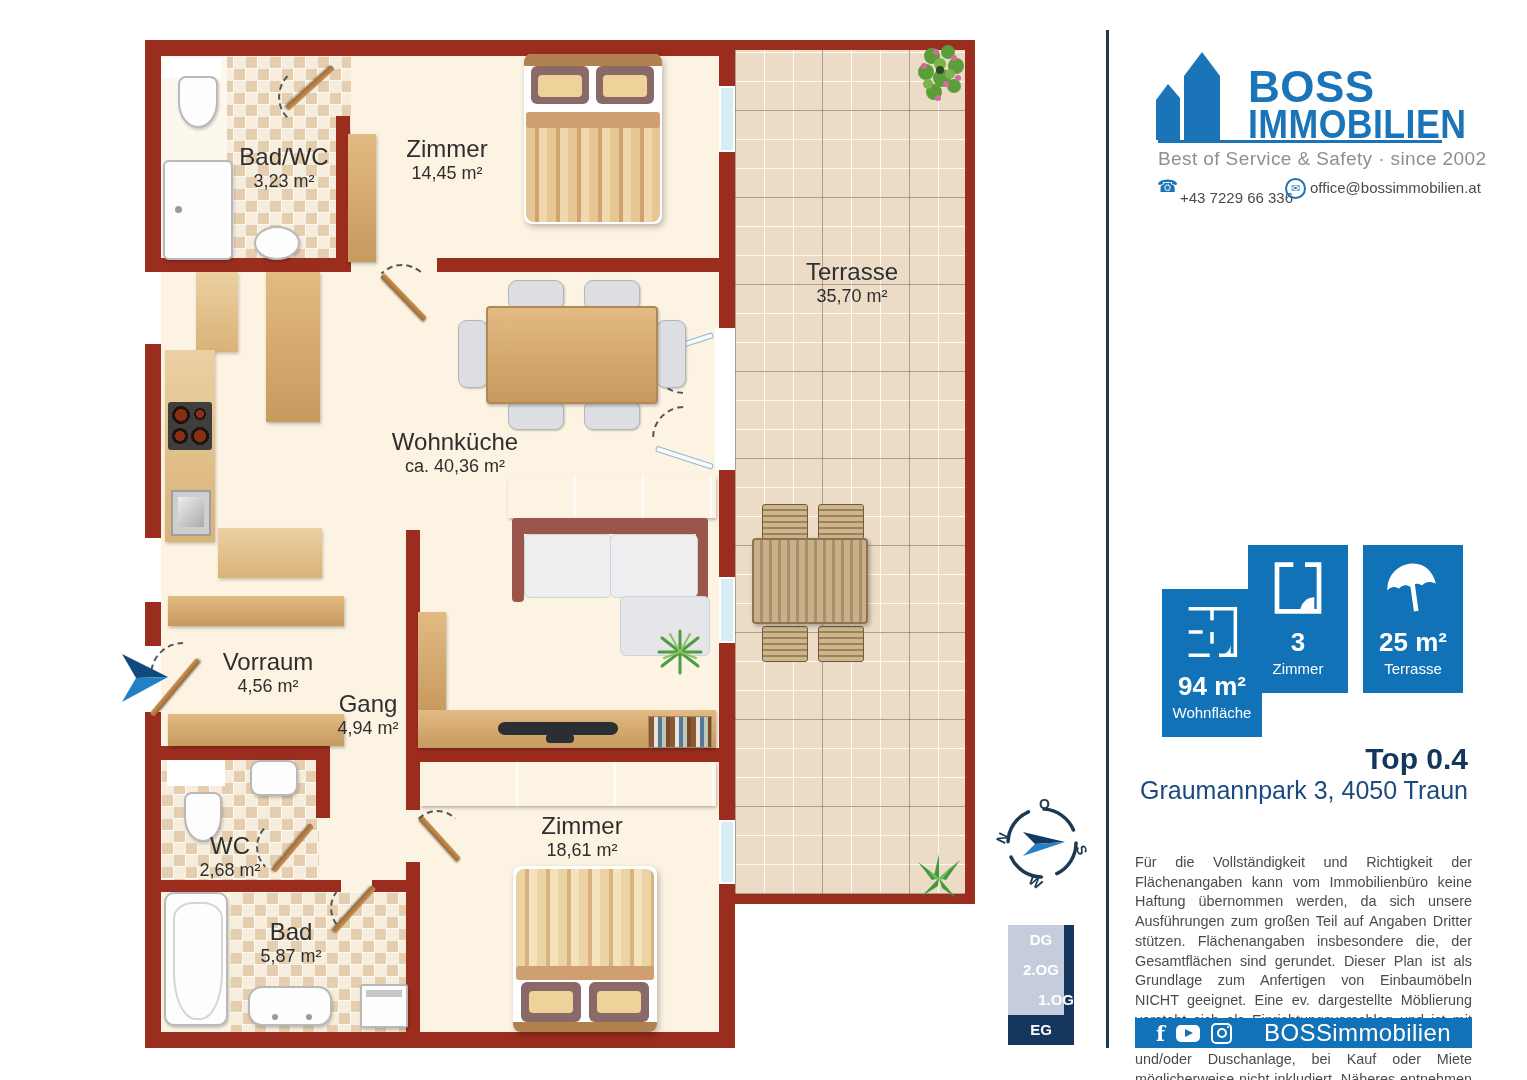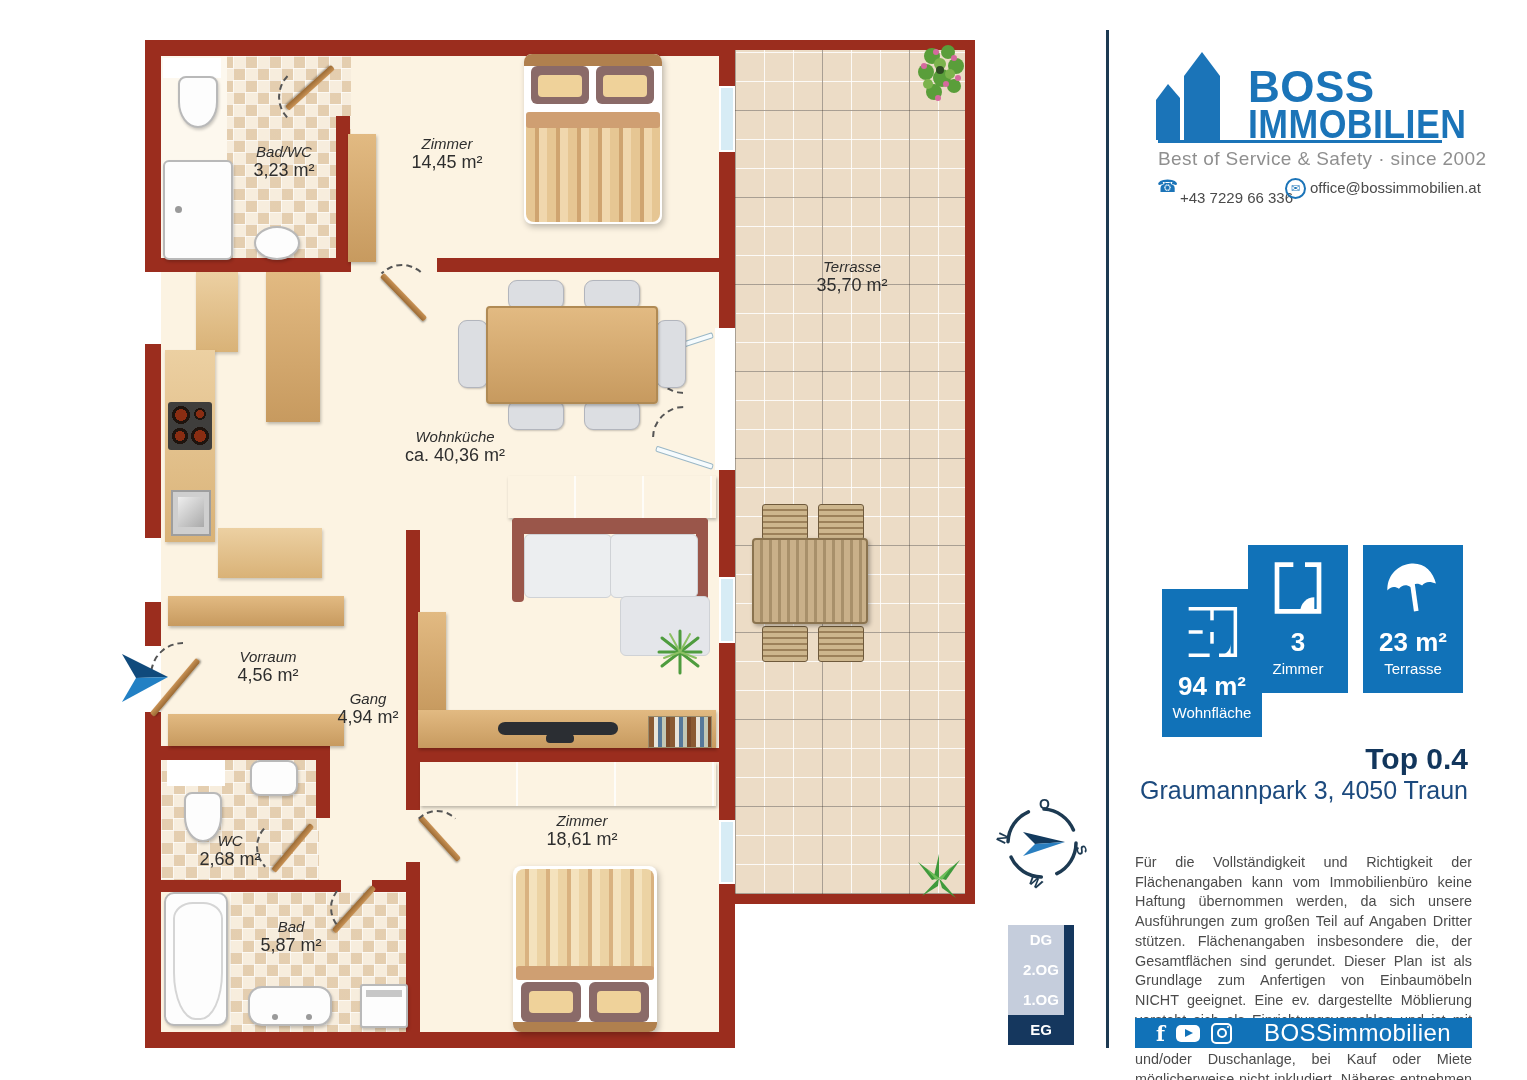--- a/index.html
+++ b/index.html
@@ -27,21 +27,21 @@
   .wood-light{position:absolute;background:linear-gradient(180deg,#ecd0a2,#d9b277);box-shadow:1px 2px 3px rgba(0,0,0,.2);}
   .white-fix{position:absolute;background:#fdfdfd;border:2px solid #b9b9b9;box-sizing:border-box;box-shadow:1px 2px 3px rgba(0,0,0,.2);}
   .leaf{position:absolute;height:6px;background:linear-gradient(#c99255,#9a6a34);border-radius:2px;transform-origin:left center;box-shadow:1px 1px 2px rgba(0,0,0,.35);}
   .leaf-w{position:absolute;height:6px;background:#f6fbfd;border:1px solid #9ab7c6;box-sizing:border-box;border-radius:2px;transform-origin:left center;}
   .arc{position:absolute;border:2px dashed #555;border-radius:50%;border-color:transparent transparent transparent #555;}
   .chair{position:absolute;background:#dcdee2;border:1px solid #b2b5bd;border-radius:9px;box-shadow:1px 1px 2px rgba(0,0,0,.2);}
   .cushion{position:absolute;background:#eceef0;border:1px solid #cfd2d6;border-radius:6px;}
   .sofa-red{position:absolute;background:#9a564a;border-radius:4px;}
   .tchair{position:absolute;background:repeating-linear-gradient(0deg,#cdb68d 0 4px,#9c815a 4px 6px);border:1px solid #6f5a3c;border-radius:3px;}
   .room-label{position:absolute;transform:translateX(-50%);text-align:center;color:#2e2e2e;line-height:1.15;white-space:nowrap;z-index:30;}
-  .room-label .rn{font-size:15px;font-style:italic;}
+  .room-label .rn{font-size:24px;}
   .room-label .ra{font-size:18px;}
   
   .divider{left:1106px;top:30px;width:3px;height:1018px;background:#1d3a52;}
   .brand-word{color:#1b74b8;font-weight:bold;letter-spacing:.5px;transform-origin:left top;}
   .tagline{color:#8f8f8f;font-size:19px;letter-spacing:.4px;}
   .contact{color:#4a4a4a;font-size:15px;}
   .stat-tile{position:absolute;width:100px;height:148px;background:#1172b8;color:#fff;text-align:center;}
   .stat-val{font-size:26px;font-weight:bold;margin-top:4px;}
   .stat-lab{font-size:15px;margin-top:2px;}
   .unit-title{color:#12365c;font-size:30px;font-weight:bold;text-align:right;}
@@ -325,21 +325,21 @@
   <div class="stat-val">3</div>
   <div class="stat-lab">Zimmer</div>
 </div>
 <div class="stat-tile" style="left:1363px;top:545px;">
   <svg width="56" height="62" viewBox="0 0 48 48" style="margin-top:12px;">
     <g transform="rotate(-8 24 24)">
       <path d="M24,3 C12,3 3,12 2,23 C5,20 9,20 12,23 C15,20 19,20 22,23 C25,20 29,20 32,23 C35,20 39,20 44,23 C43,12 36,3 24,3 Z" fill="#fff"></path>
       <rect x="22" y="20" width="4" height="24" fill="#fff"></rect>
     </g>
   </svg>
-  <div class="stat-val">23 m²</div>
+  <div class="stat-val">25 m²</div>
   <div class="stat-lab">Terrasse</div>
 </div>
 
 <div class="abs unit-title" style="left:1135px;top:742px;width:333px;">Top 0.4</div>
 <div class="abs unit-addr" style="left:1135px;top:776px;width:333px;">Graumannpark 3, 4050 Traun</div>
 
 <div class="abs" style="left:997px;top:798px;width:90px;height:90px;">
   <svg width="90" height="90" viewBox="0 0 90 90">
     <circle cx="45" cy="45" r="34" fill="none" stroke="#1d3a52" stroke-width="3.5" stroke-dasharray="38 16" stroke-linecap="round"></circle>
     <g transform="translate(24,30)">
@@ -353,21 +353,21 @@
   <div class="compass-letter" style="left:0px;top:32px;transform:rotate(-65deg);">N</div>
 </div>
 
 <div class="abs disclaimer" style="left:1135px;top:853px;width:337px;">Für die Vollständigkeit und Richtigkeit der Flächenangaben kann vom Immobilienbüro keine Haftung übernommen werden, da sich unsere Ausführungen zum großen Teil auf Angaben Dritter stützen. Flächenangaben insbesondere die, der Gesamtflächen sind gerundet. Dieser Plan ist als Grundlage zum Anfertigen von Einbaumöbeln NICHT geeignet. Eine ev. dargestellte Möblierung versteht sich als Einrichtungsvorschlag und ist mit Ausnahme der Sanitärkeramik, Badewanne und/oder Duschanlage, bei Kauf oder Miete möglicherweise nicht inkludiert. Näheres entnehmen Sie bitte aus dem Inserat.</div>
 
 <div class="abs floors">
   <div class="abs" style="left:0;top:0;width:66px;height:90px;background:#c5cddc;"></div>
   <div class="abs" style="left:56px;top:0;width:10px;height:90px;background:#15375e;"></div>
   <div class="floor-row" style="top:0;">DG</div>
   <div class="floor-row" style="top:30px;">2.OG</div>
-  <div class="floor-row" style="top:60px;">1.OG</div>
+  <div class="floor-row" style="top:60px;text-align:right;">1.OG</div>
   <div class="floor-row" style="top:90px;background:#15375e;">EG</div>
 </div>
 
 <div class="abs footerbar">
   <span style="font-weight:bold;font-size:21px;font-family:'DejaVu Serif',serif;">f</span>
   <span style="display:inline-block;width:24px;height:17px;background:#fff;border-radius:5px;position:relative;">
     <span style="position:absolute;left:9px;top:4px;width:0;height:0;border-top:4.5px solid transparent;border-bottom:4.5px solid transparent;border-left:8px solid #1172b8;"></span>
   </span>
   <span style="display:inline-block;width:17px;height:17px;border:2px solid #fff;border-radius:5px;position:relative;">
     <span style="position:absolute;left:3.5px;top:3.5px;width:6px;height:6px;border:2px solid #fff;border-radius:50%;"></span>

